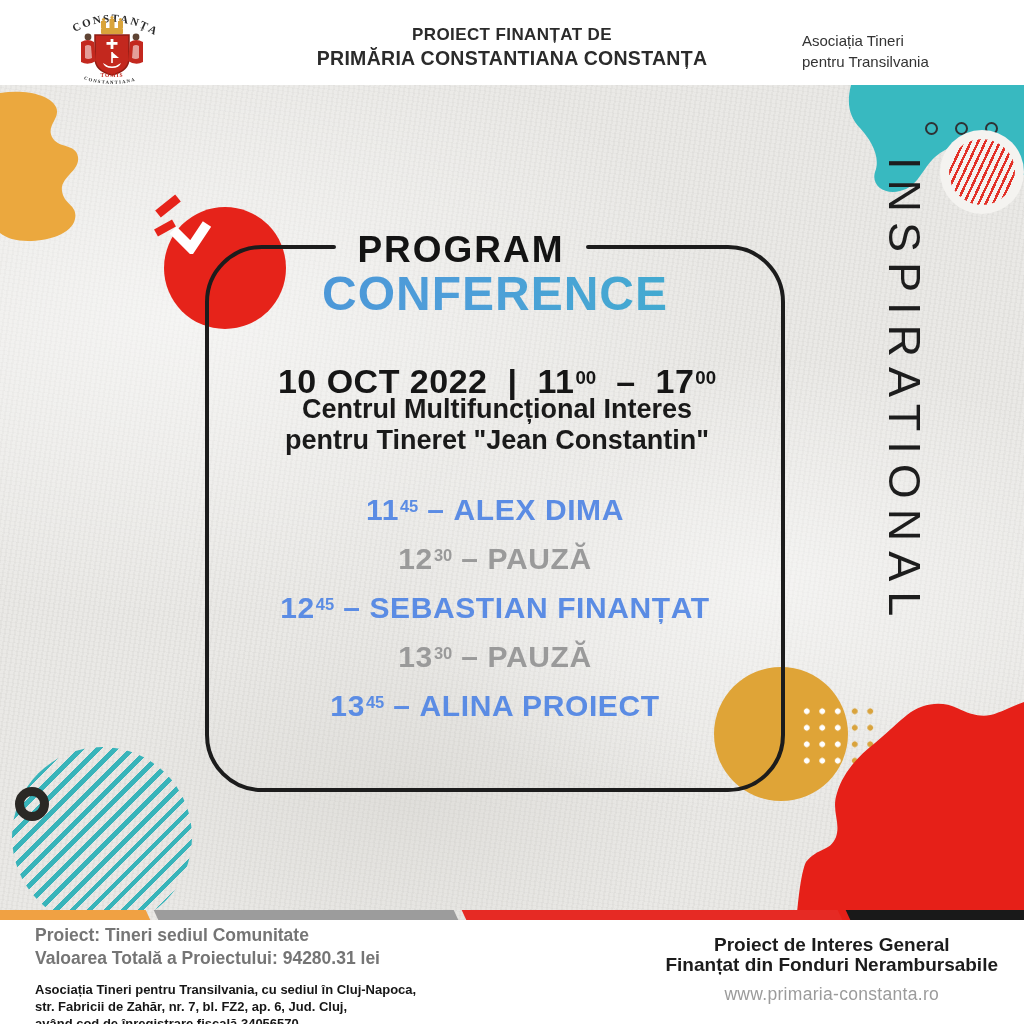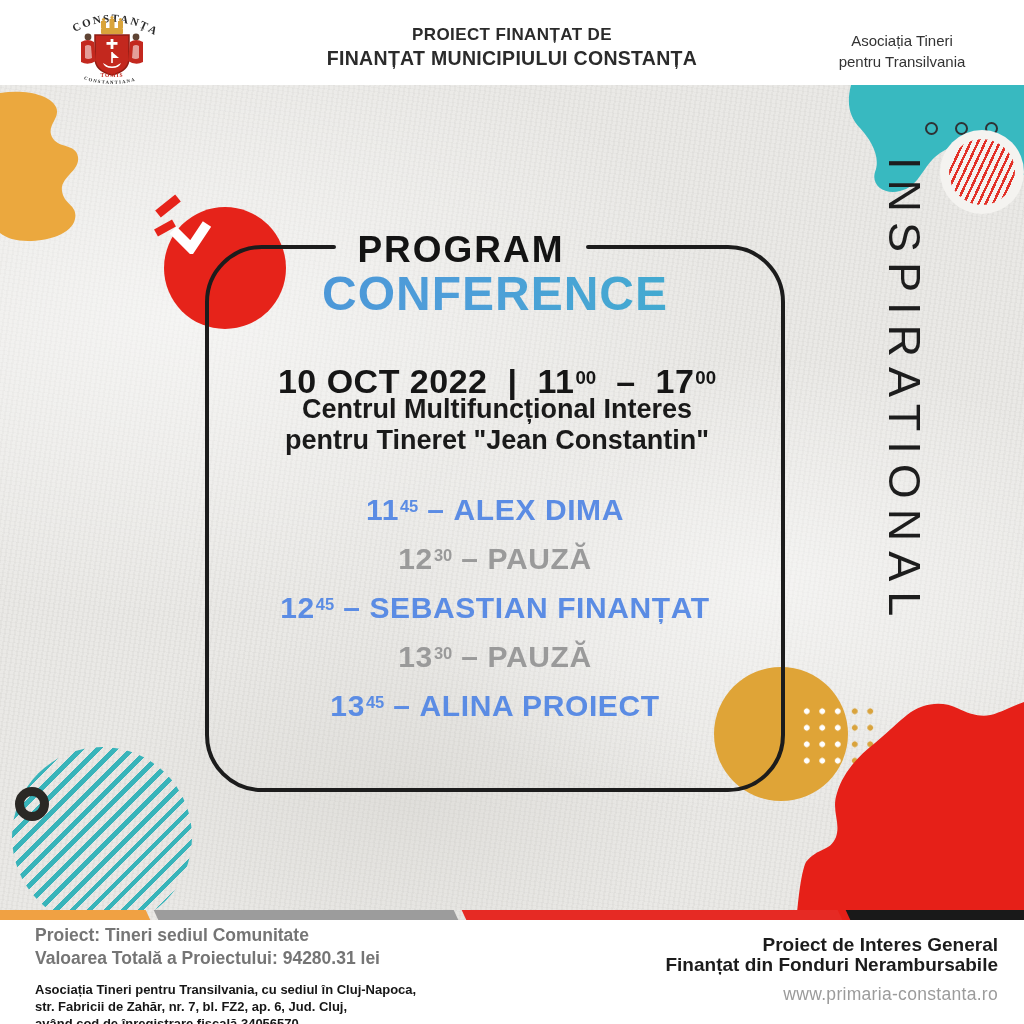--- a/index.html
+++ b/index.html
@@ -6,21 +6,21 @@
   html,body { width:1024px; height:1024px; }
   body { font-family:"Liberation Sans", sans-serif; background:#fff; }
   .page { position:relative; width:1024px; height:1024px; overflow:hidden; background:#fff; }
 
   
   .topbar { position:absolute; left:0; top:0; width:1024px; height:85px; background:#ffffff; z-index:5; }
   .logo { position:absolute; left:52px; top:4px; }
   .funded { position:absolute; left:0; right:0; top:25px; text-align:center; color:#2b2b2b; }
   .funded .l1 { font-size:17px; font-weight:bold; letter-spacing:.4px; }
   .funded .l2 { font-size:19.5px; font-weight:bold; letter-spacing:.3px; margin-top:2px; }
-  .assoc { position:absolute; right:22px; top:30px; width:200px; text-align:center; color:#333; font-size:15px; line-height:21px; }
+  .assoc { position:absolute; right:22px; top:30px; width:200px; text-align:left; color:#333; font-size:15px; line-height:21px; }
 
   
   .canvas { position:absolute; left:0; top:85px; width:1024px; height:835px; overflow:hidden;
     background:
       radial-gradient(900px 500px at 18% 28%, rgba(255,255,255,.55), rgba(255,255,255,0) 60%),
       radial-gradient(700px 420px at 75% 60%, rgba(255,255,255,.5), rgba(255,255,255,0) 55%),
       radial-gradient(500px 300px at 40% 85%, rgba(196,194,188,.28), rgba(196,194,188,0) 60%),
       repeating-linear-gradient(98deg, rgba(118,116,110,.045) 0 2px, rgba(255,255,255,.05) 2px 5px),
       repeating-linear-gradient(8deg, rgba(118,116,110,.04) 0 1px, rgba(255,255,255,0) 1px 4px),
       #E9E8E5;
@@ -85,21 +85,21 @@
   .stripe .s-orange { left:-10px; width:158px; background:#F0A143; }
   .stripe .s-gray   { left:156px; width:300px; background:#9C9C9C; }
   .stripe .s-red    { left:464px; width:376px; background:#E62A24; }
   .stripe .s-black  { left:848px; width:186px; background:#191919; }
 
   
   .footer { position:absolute; left:0; top:920px; width:1024px; height:104px; background:#ffffff; z-index:5; }
   .f-left { position:absolute; left:35px; top:4px; }
   .f-left .proj { font-size:17.5px; font-weight:bold; color:#757575; line-height:23px; }
   .f-left .addr { margin-top:11px; font-size:13px; font-weight:bold; color:#161616; line-height:17px; }
-  .f-right { position:absolute; right:26px; top:15px; text-align:right; }
+  .f-right { position:absolute; right:26px; top:15px; text-align:center; }
   .f-right .gen { font-size:19px; font-weight:bold; color:#1c1c1c; line-height:20px; }
   .f-right .web { margin-top:9px; font-size:17.5px; color:#9B9B9B; letter-spacing:.3px; }
 </style>
 </head>
 <body>
 
 <div class="page">
 
   <div class="topbar">
     <svg class="logo" width="120" height="84" viewBox="0 0 120 84">
@@ -141,21 +141,21 @@
         <path d="M 87 42 q -3 -2 -6 0 l -1 12 q 4 2 7 0 Z" fill="#fff" opacity=".55"></path>
       </g>
       <text x="60" y="73" text-anchor="middle" font-family="Liberation Serif, serif" font-size="5.5" font-weight="bold" fill="#C3281E" letter-spacing="1">TOMIS</text>
       <text font-family="Liberation Serif, serif" font-size="4.8" font-weight="bold" fill="#2b2b2b" letter-spacing="1.2">
         <textPath href="#arcBot" startOffset="6%">CONSTANTIANA</textPath>
       </text>
     </svg>
 
     <div class="funded">
       <div class="l1">PROIECT FINANȚAT DE</div>
-      <div class="l2">FINANȚAT MUNICIPIULUI CONSTANȚA</div>
+      <div class="l2">PRIMĂRIA CONSTANTIANA CONSTANȚA</div>
     </div>
 
     <div class="assoc">
       <div>Asociația Tineri</div>
       <div>pentru Transilvania</div>
     </div>
   </div>
 
   <div class="canvas">
 

